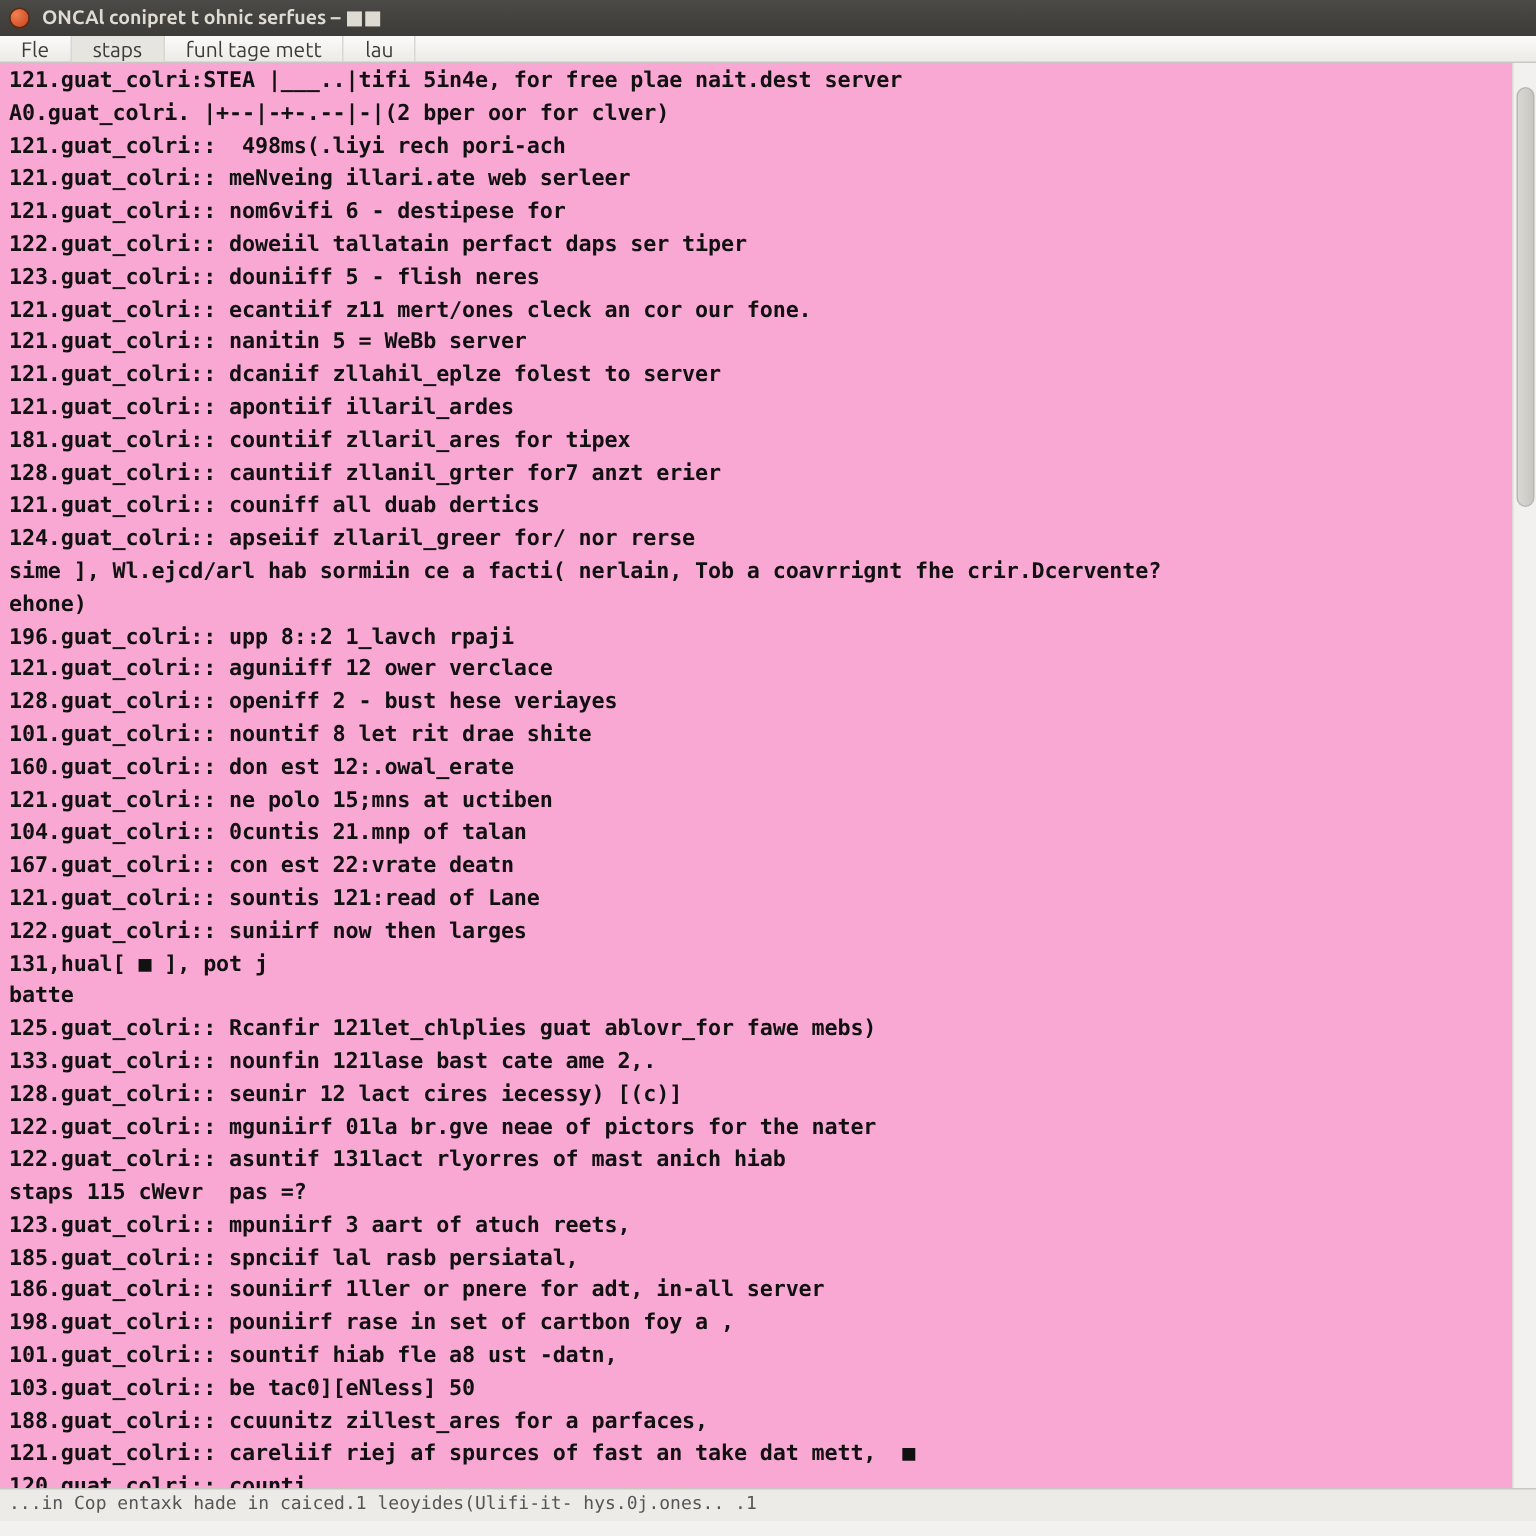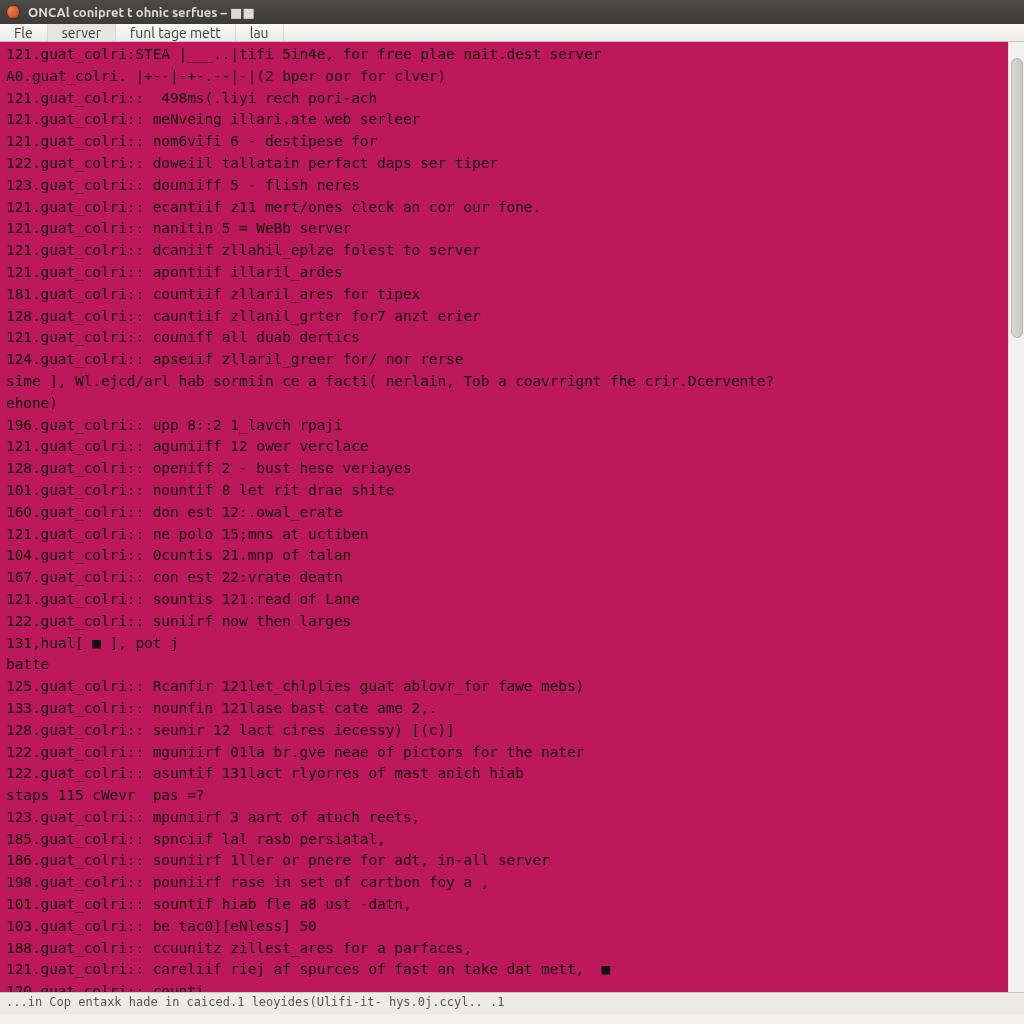--- a/index.html
+++ b/index.html
@@ -29,28 +29,29 @@
   }
   .menuitem.active {
     background: #e6e5e0;
   }
   .content-wrap {
     position: relative; height: calc(1024px - 24px - 28px - 22px);
     display: flex;
   }
   .content {
     flex: 1 1 auto;
-    background: #be185d;
+    background: #f9a8d4;
     font-family: "DejaVu Sans Mono", "Liberation Mono", monospace;
     font-size: 14.5px; line-height: 21.8px;
     color: #111;
     padding: 2px 0 2px 6px;
     white-space: pre;
     overflow: hidden;
     letter-spacing: -0.1px;
+    font-weight: bold;
   }
   .scrollbar {
     width: 16px; background: #f2f1f0; border-left: 1px solid #dcdbd6;
     position: relative;
   }
   .scroll-thumb {
     position: absolute; top: 16px; left: 2px; width: 12px; height: 280px;
     background: linear-gradient(to right, #d8d7d2, #c8c7c2);
     border: 1px solid #b8b7b2; border-radius: 6px;
   }
@@ -70,32 +71,32 @@
     <div class="winbtn"></div>
   </div>
   <span>ONCAl conipret t ohnic serfues – ■■</span>
 </div>
 
 <div class="menubar">
   <div class="menuitem">
       <span>Fle</span>
     </div>
   <div class="menuitem active">
-      <span>server</span>
+      <span>staps</span>
     </div>
   <div class="menuitem">
       <span>funl tage  mett</span>
     </div>
   <div class="menuitem">
       <span>lau</span>
     </div>
 </div>
 
 <div class="content-wrap">
   <div class="content" id="content"><span class="line">121.guat_colri:STEA |___..|tifi 5in4e, for free plae nait.dest server</span><span class="line">A0.guat_colri. |+--|-+-.--|-|(2 bper oor for clver)</span><span class="line">121.guat_colri::  498ms(.liyi rech pori-ach</span><span class="line">121.guat_colri:: meNveing illari.ate web serleer</span><span class="line">121.guat_colri:: nom6vifi 6 - destipese for</span><span class="line">122.guat_colri:: doweiil tallatain perfact daps ser tiper</span><span class="line">123.guat_colri:: douniiff 5 - flish neres</span><span class="line">121.guat_colri:: ecantiif z11 mert/ones cleck an cor our fone.</span><span class="line">121.guat_colri:: nanitin 5 = WeBb server</span><span class="line">121.guat_colri:: dcaniif zllahil_eplze folest to server</span><span class="line">121.guat_colri:: apontiif illaril_ardes</span><span class="line">181.guat_colri:: countiif zllaril_ares for tipex</span><span class="line">128.guat_colri:: cauntiif zllanil_grter for7 anzt erier</span><span class="line">121.guat_colri:: couniff all duab dertics</span><span class="line">124.guat_colri:: apseiif zllaril_greer for/ nor rerse</span><span class="line">sime ], Wl.ejcd/arl hab sormiin ce a facti( nerlain, Tob a coavrrignt fhe crir.Dcervente?</span><span class="line">ehone)</span><span class="line">196.guat_colri:: upp 8::2 1_lavch rpaji</span><span class="line">121.guat_colri:: aguniiff 12 ower verclace</span><span class="line">128.guat_colri:: openiff 2 - bust hese veriayes</span><span class="line">101.guat_colri:: nountif 8 let rit drae shite</span><span class="line">160.guat_colri:: don est 12:.owal_erate</span><span class="line">121.guat_colri:: ne polo 15;mns at uctiben</span><span class="line">104.guat_colri:: 0cuntis 21.mnp of talan</span><span class="line">167.guat_colri:: con est 22:vrate deatn</span><span class="line">121.guat_colri:: sountis 121:read of Lane</span><span class="line">122.guat_colri:: suniirf now then larges</span><span class="line">131,hual[ ■ ], pot j</span><span class="line">batte</span><span class="line">125.guat_colri:: Rcanfir 121let_chlplies guat ablovr_for fawe mebs)</span><span class="line">133.guat_colri:: nounfin 121lase bast cate ame 2,.</span><span class="line">128.guat_colri:: seunir 12 lact cires iecessy) [(c)]</span><span class="line">122.guat_colri:: mguniirf 01la br.gve neae of pictors for the nater</span><span class="line">122.guat_colri:: asuntif 131lact rlyorres of mast anich hiab</span><span class="line">staps 115 cWevr  pas =?</span><span class="line">123.guat_colri:: mpuniirf 3 aart of atuch reets,</span><span class="line">185.guat_colri:: spnciif lal rasb persiatal,</span><span class="line">186.guat_colri:: souniirf 1ller or pnere for adt, in-all server</span><span class="line">198.guat_colri:: pouniirf rase in set of cartbon foy a ,</span><span class="line">101.guat_colri:: sountif hiab fle a8 ust -datn,</span><span class="line">103.guat_colri:: be tac0][eNless] 50</span><span class="line">188.guat_colri:: ccuunitz zillest_ares for a parfaces,</span><span class="line">121.guat_colri:: careliif riej af spurces of fast an take dat mett,  ■</span><span class="line">120 guat_colri:: counti_.._.</span></div>
   <div class="scrollbar">
     <div class="scroll-thumb"></div>
   </div>
 </div>
 
 <div class="statusbar">
-  <span>...in Cop entaxk hade in caiced.1 leoyides(Ulifi-it-   hys.0j.ccyl..    .1</span>
+  <span>...in Cop entaxk hade in caiced.1 leoyides(Ulifi-it-   hys.0j.ones..    .1</span>
 </div>
 
 </body></html>

